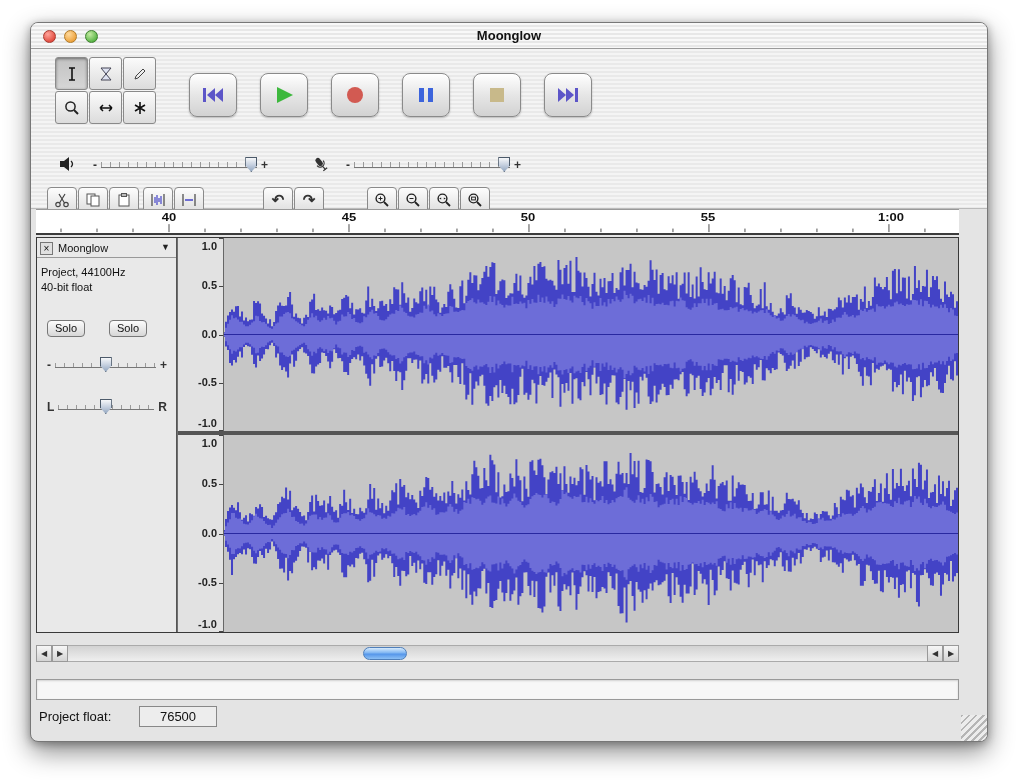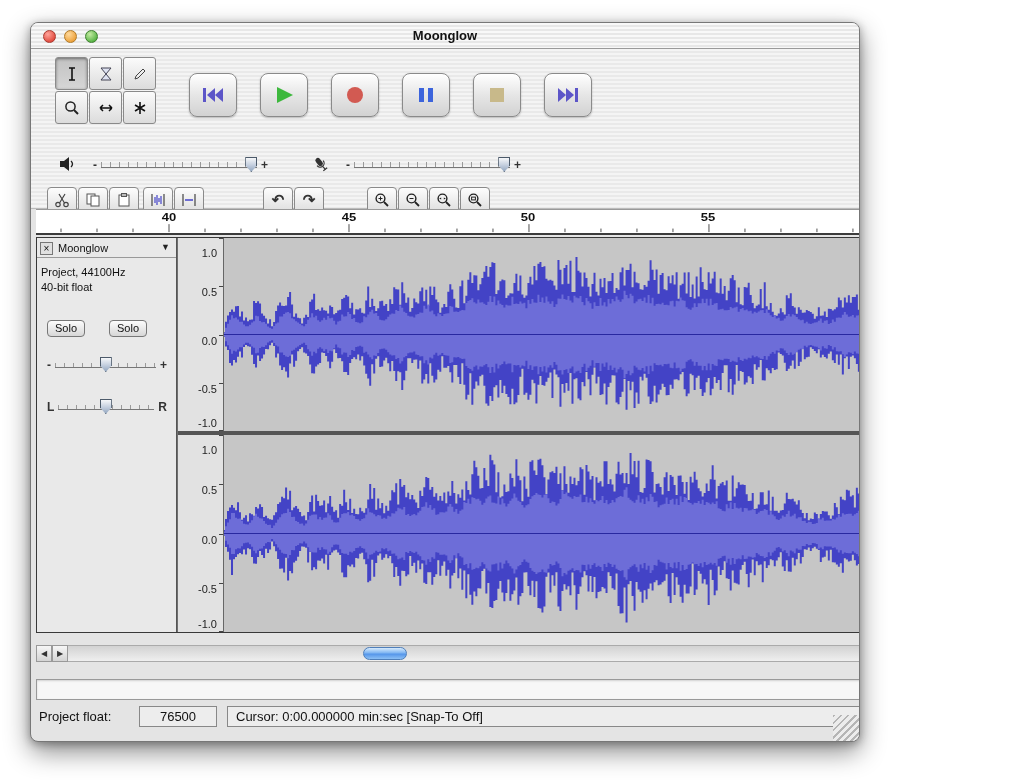--- a/index.html
+++ b/index.html
@@ -3,21 +3,21 @@
 <meta charset="utf-8">
 <style>
   :root{
     --wave-peak:#4343c6; --wave-rms:#6d6dd8; --wave-bg:#c6c6c6; --wave-center:#2828a0;
     --play-green:#3db83d; --record-red:#d25a52; --pause-blue:#3c64dc;
     --stop-tan:#c8b98a; --skip-purple:#5c55c8; --thumb-aqua:#5596ea;
   }
   *{margin:0;padding:0;box-sizing:border-box;}
   body{font-family:"Liberation Sans",sans-serif;background:#fff;}
   .page{position:relative;width:1020px;height:782px;background:#fff;overflow:hidden;}
-  .window{position:absolute;left:30px;top:22px;width:830px;height:720px;background:#e4e4e4;
+  .window{position:absolute;left:30px;top:22px;width:958px;height:720px;background:#e4e4e4;
     border:1px solid #777;border-radius:8px;overflow:hidden;
     box-shadow:0 10px 26px rgba(0,0,0,.45),0 2px 8px rgba(0,0,0,.3);}
   
   .titlebar{position:absolute;left:0;top:0;width:100%;height:26px;
     background:repeating-linear-gradient(180deg,#f8f8f8 0 2px,#e7e7e7 2px 4px);
     border-bottom:1px solid #9a9a9a;}
   .lights{position:absolute;left:12px;top:7px;display:flex;gap:8px;}
   .light{width:13px;height:13px;border-radius:50%;display:inline-block;}
   .light.red{background:radial-gradient(circle at 35% 30%,#ffa49b,#e14a3e 75%);border:1px solid #a83a30;}
   .light.yellow{background:radial-gradient(circle at 35% 30%,#ffd99c,#eda23c 75%);border:1px solid #b07a28;}
@@ -71,21 +71,21 @@
   .smallbtn{position:absolute;top:82px;width:38px;height:17px;border:1px solid #777;border-radius:4px;
     background:linear-gradient(180deg,#fcfcfc,#d7d7d7);font-size:11px;text-align:center;line-height:15px;cursor:pointer;}
   .trkslider{position:absolute;left:10px;width:120px;height:18px;display:flex;align-items:center;gap:4px;}
   .trkslider .sl-track{height:5px;}
   .channels{position:absolute;left:141px;top:0;right:0;height:100%;}
   .channel{position:absolute;left:0;width:100%;display:flex;}
   .channel.top{top:0;height:193px;}
   .channel.bottom{top:197px;height:197px;}
   .chdivider{position:absolute;left:0;top:193px;width:100%;height:4px;background:#555;}
   .vruler{position:relative;width:46px;height:100%;background:#e2e2e2;border-right:1px solid #666;}
-  .vlabel{position:absolute;right:6px;font-size:11px;font-weight:normal;color:#222;margin-top:7px;}
+  .vlabel{position:absolute;right:6px;font-size:11px;font-weight:bold;color:#222;}
   .vtick{position:absolute;right:0;width:4px;height:1px;background:#444;}
   .wavebox{position:relative;flex:1;height:100%;}
   .wavesvg{display:block;width:100%;height:100%;}
   
   .hscroll{position:absolute;left:5px;top:622px;width:923px;height:17px;display:flex;}
   .sarrow{width:16px;height:17px;border:1px solid #999;background:linear-gradient(180deg,#f6f6f6,#d4d4d4);
     font-size:8px;text-align:center;line-height:16px;color:#333;cursor:pointer;}
   .strackbar{position:relative;flex:1;border:1px solid #aaa;border-left:none;border-right:none;
     background:linear-gradient(180deg,#d2d2d2,#efefef);}
   .sthumb{position:absolute;left:295px;top:1px;width:44px;height:13px;border-radius:7px;border:1px solid #4f7fba;
@@ -407,18 +407,17 @@
     </div>
     <div class="sarrow">◀</div>
     <div class="sarrow">▶</div>
   </div>
 
   <div class="tipstrip"></div>
 
   <div class="statusbar">
     <span class="stlabel">Project float:</span>
     <div class="stbox1">76500</div>
-    <div class="stbox2">Cursor: 0:00.000000 min:sec   [Snap-To Off]</div>
   </div>
 
   <div class="resizegrip"></div>
 </div>
 </div>
 
 </body></html>

